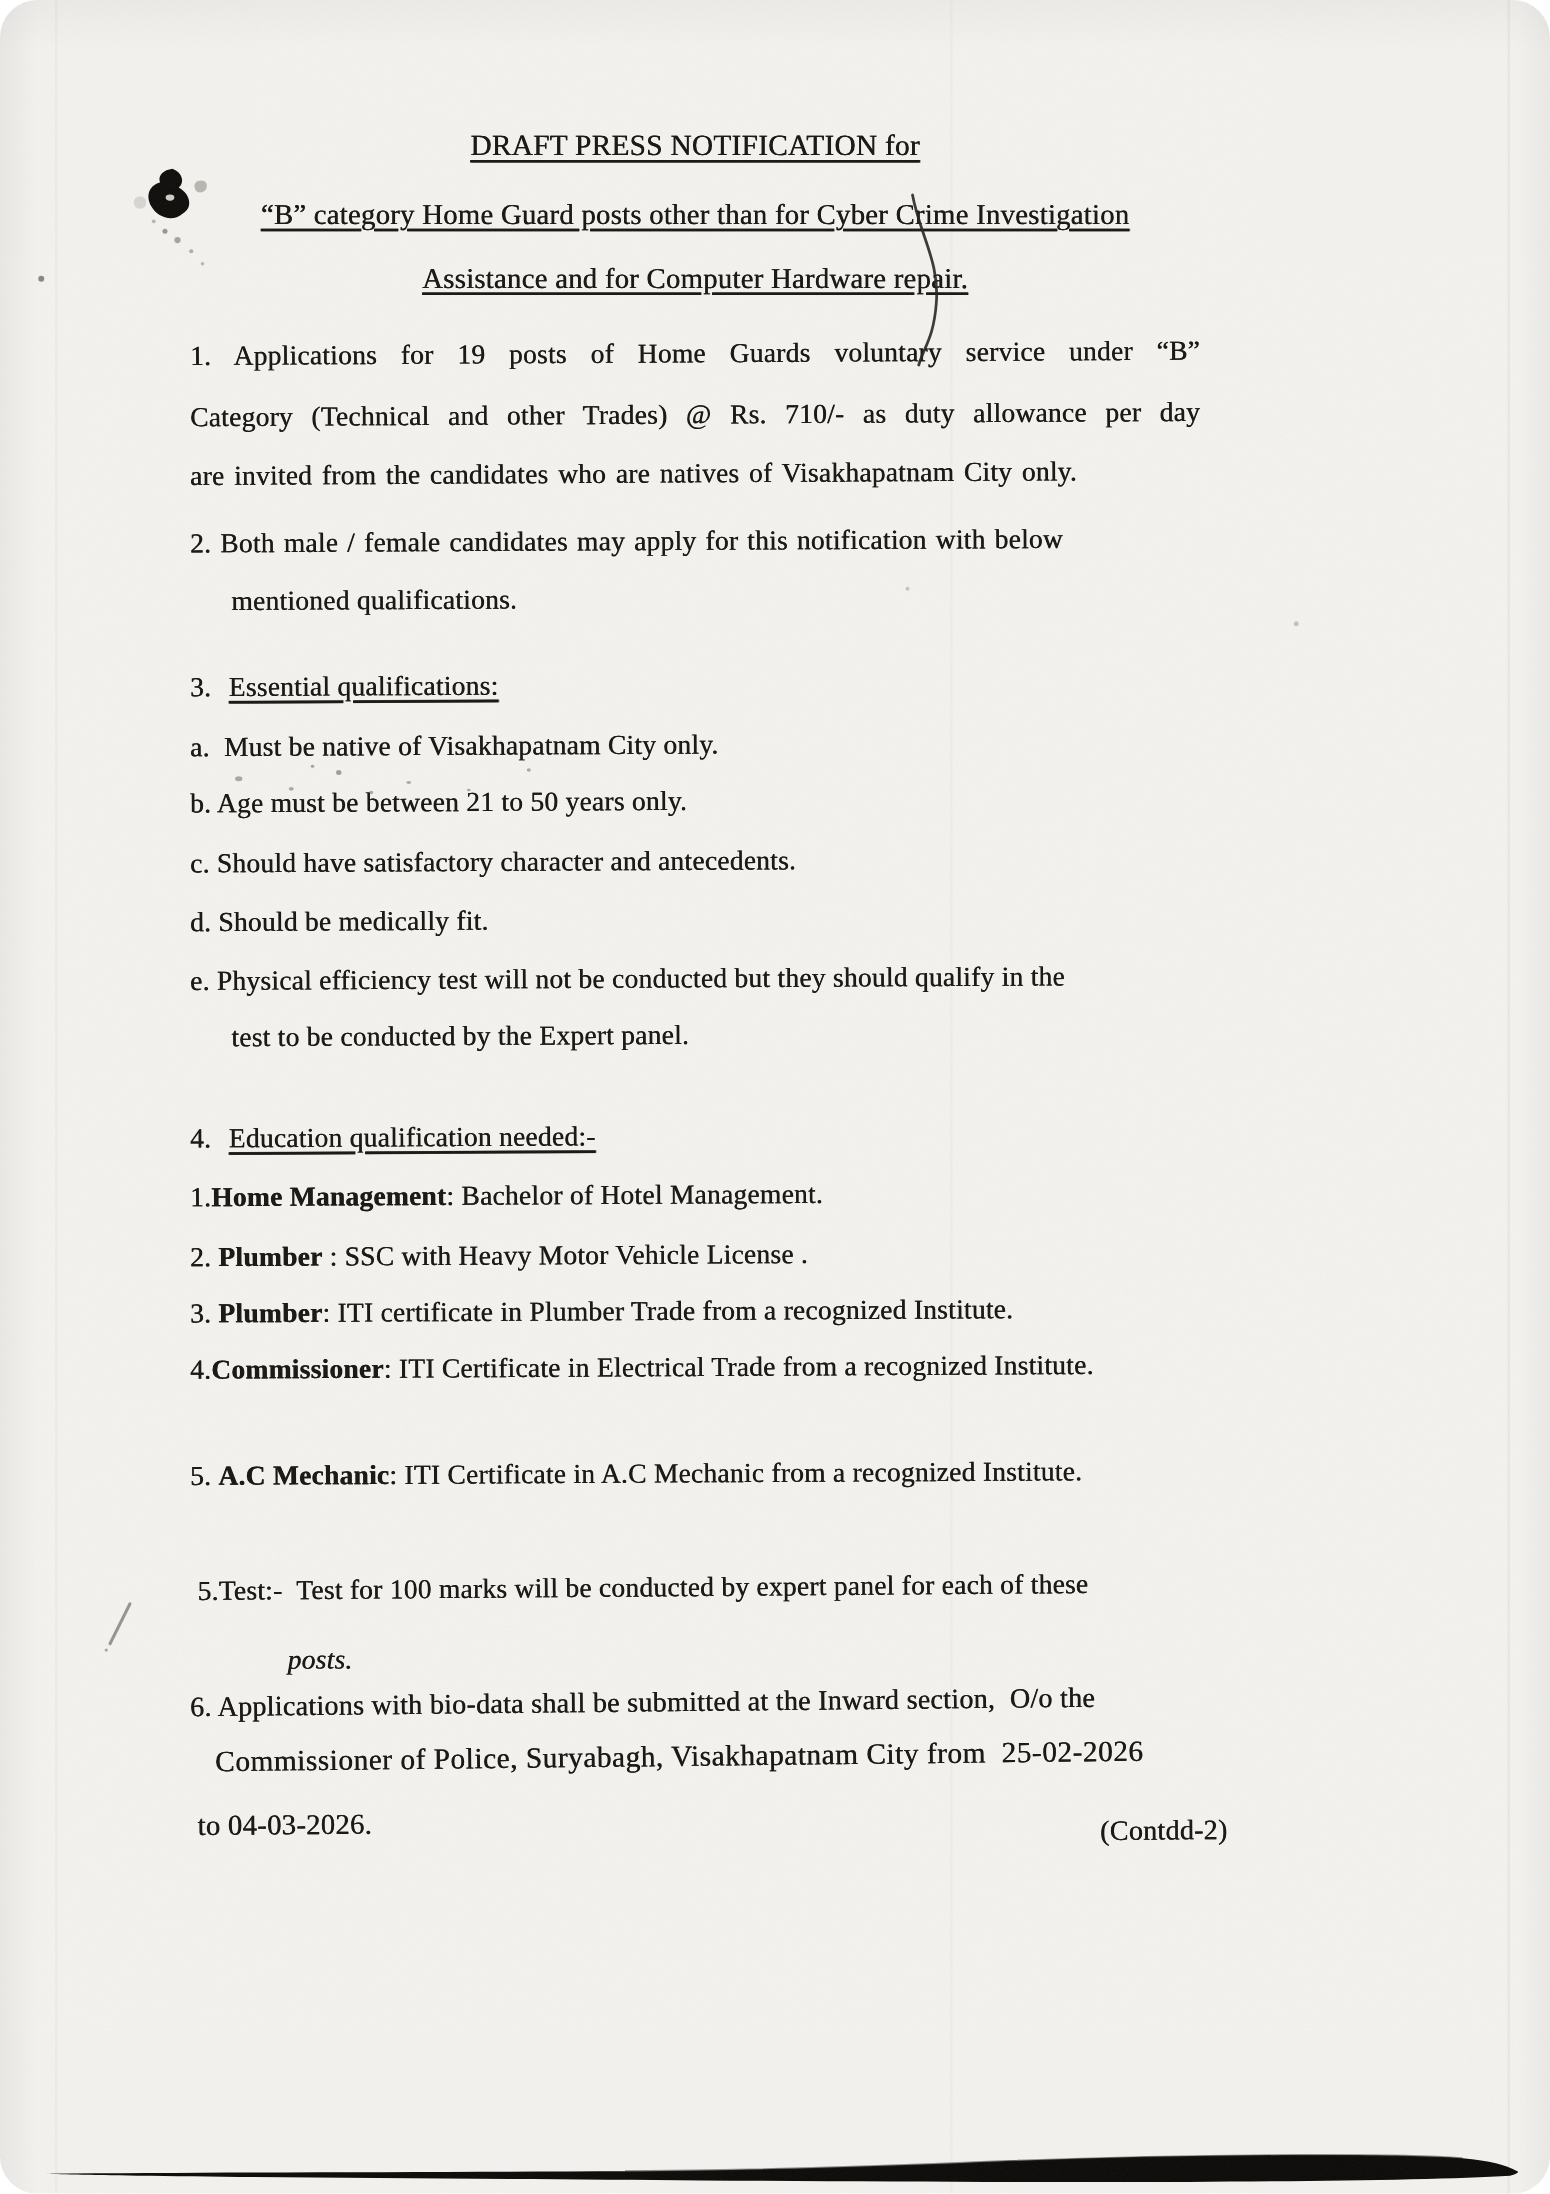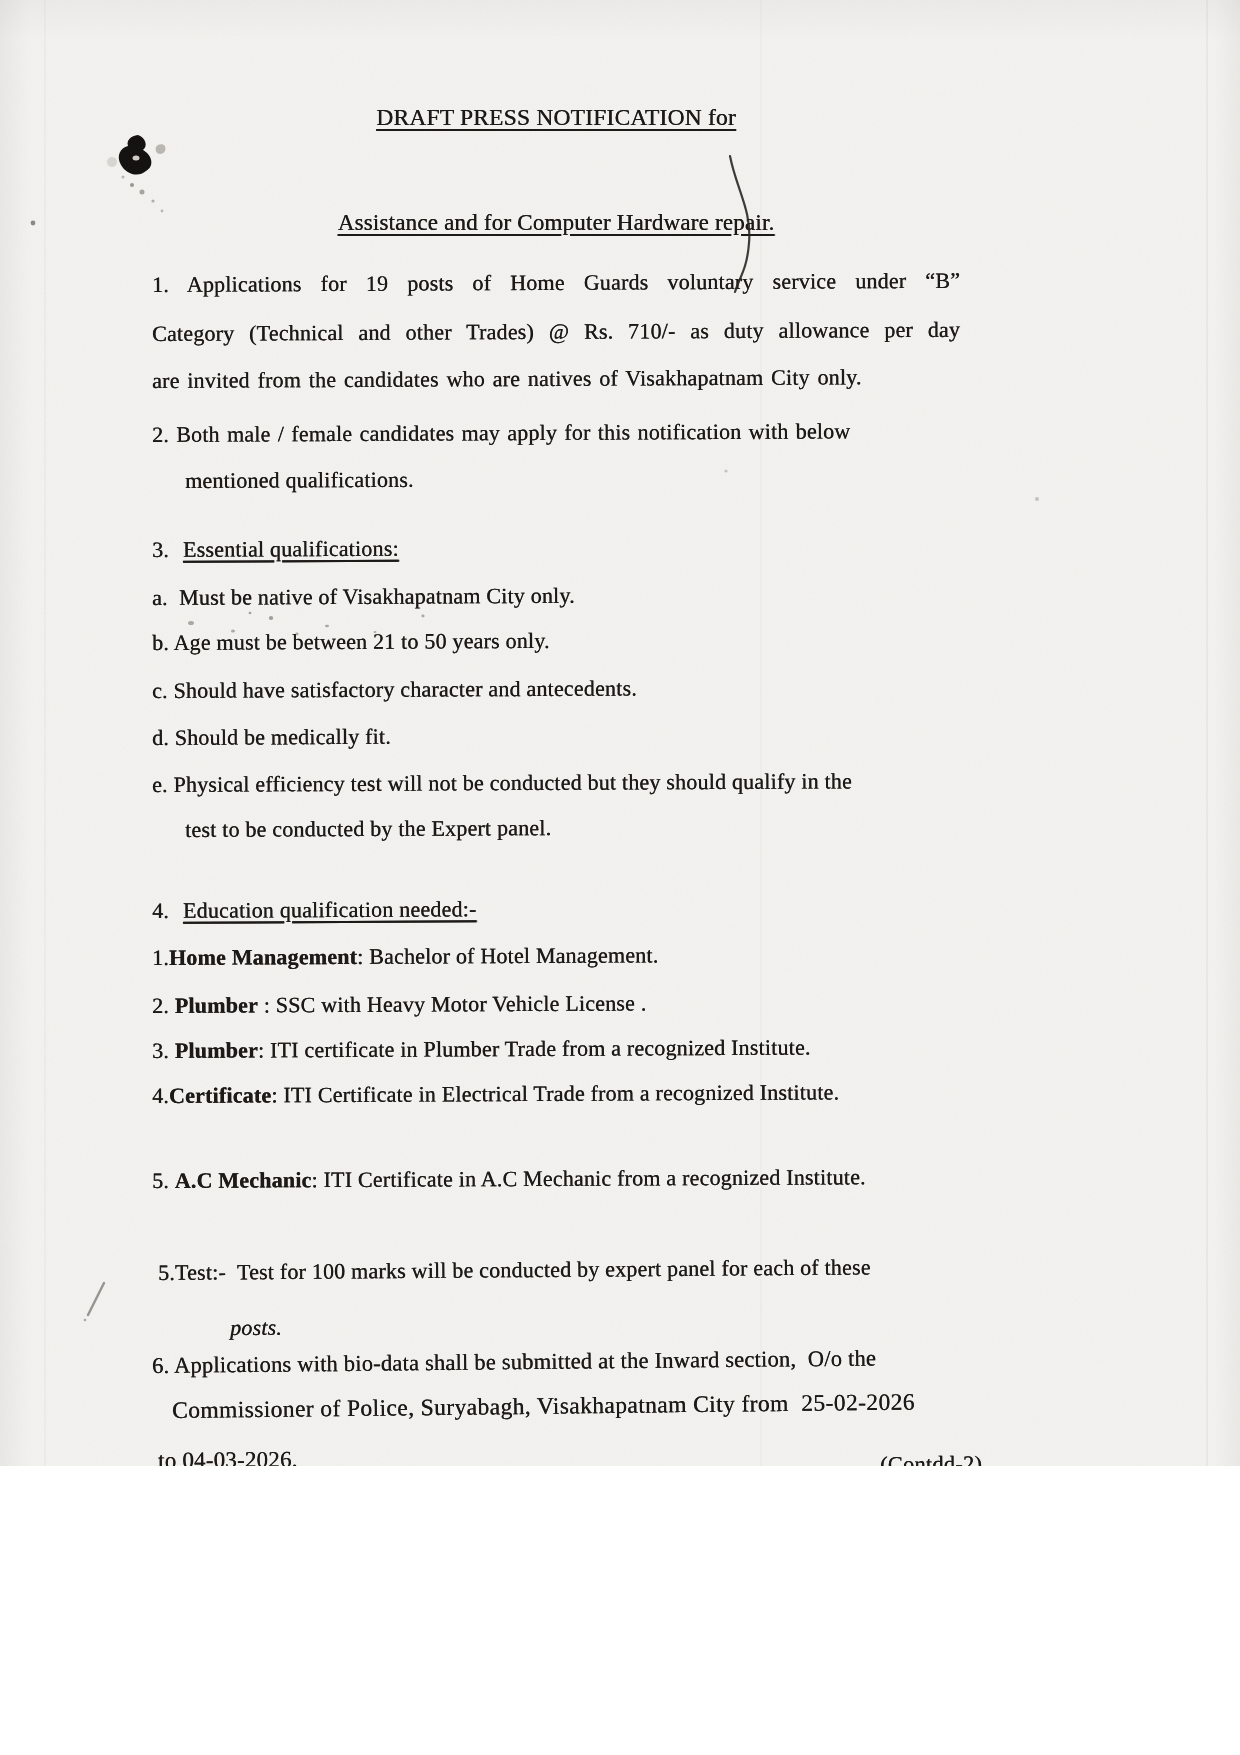--- a/index.html
+++ b/index.html
@@ -1,26 +1,27 @@
 <!DOCTYPE html>
 <html><head>
 <meta charset="utf-8">
 <style>
   html,body{margin:0;padding:0;}
   .page{
     position:relative;
-    width:1240px;height:1466px;
+    width:1240px;height:1755px;
     background:
       linear-gradient(90deg, rgba(0,0,0,0.045) 0, rgba(0,0,0,0) 30px),
       linear-gradient(270deg, rgba(0,0,0,0.04) 0, rgba(0,0,0,0) 26px),
       linear-gradient(180deg, rgba(0,0,0,0.03) 0, rgba(0,0,0,0) 40px),
       #f3f2ef;
     overflow:hidden;
     font-family:"Liberation Serif", serif;
     color:#191613;
+    border-radius:30px;
   }
   .ln{
     position:absolute;left:152px;
     font-size:22px;line-height:28px;
     white-space:pre;letter-spacing:0.2px;
     text-shadow:0.35px 0 0 currentColor;
   }
   .just{width:808px;white-space:normal;text-align:justify;text-align-last:justify;}
   .center{width:808px;text-align:center;white-space:normal;}
   .u{text-decoration:underline;text-decoration-thickness:2px;text-underline-offset:4px;}
@@ -45,20 +46,21 @@
 <body>
 
 <div class="page">
 
   <div class="streak" style="left:44px;background:rgba(60,60,60,0.03);"></div>
   <div class="streak" style="left:760px;background:rgba(60,60,60,0.025);"></div>
   <div class="streak" style="left:1206px;background:rgba(60,60,60,0.05);"></div>
 
   <div class="ln center fs-title u" style="top:103px;">DRAFT PRESS NOTIFICATION for</div>
 
+  <div class="ln center fs-sub u" style="top:158px;">“B” category Home Guard posts other than for Cyber Crime Investigation</div>
   <div class="ln center fs-sub u" style="top:209px;">Assistance and for Computer Hardware repair.</div>
 
   <div class="ln just sk1" style="top:271px;">1. Applications for 19  posts of Home Guards voluntary service under “B”</div>
   <div class="ln just sk1" style="top:320px;">Category (Technical and other Trades) @ Rs. 710/- as duty allowance per day</div>
   <div class="ln ws1 sk1" style="top:367px;">are invited from the candidates who are natives of Visakhapatnam City only.</div>
 
   <div class="ln ws2 sk1" style="top:421px;">2. Both male / female candidates may apply for this notification with below</div>
   <div class="ln sk1" style="top:467px;left:185px;">mentioned qualifications.</div>
 
   <div class="ln sk1" style="top:536px;"><span class="gapnum">3.</span><span class="u">Essential qualifications:</span></div>
@@ -68,21 +70,21 @@
   <div class="ln sk1" style="top:677px;">c. Should have satisfactory character and antecedents.</div>
   <div class="ln sk1" style="top:724px;">d. Should be medically fit.</div>
   <div class="ln sk1" style="top:771px;">e. Physical efficiency test will not be conducted but they should qualify in the</div>
   <div class="ln sk1" style="top:816px;left:185px;">test to be conducted by the Expert panel.</div>
 
   <div class="ln sk1" style="top:897px;"><span class="gapnum">4.</span><span class="u">Education qualification needed:-</span></div>
 
   <div class="ln sk1" style="top:944px;"><span>1.</span><b>Home Management</b><span>: Bachelor of Hotel Management.</span></div>
   <div class="ln sk1" style="top:992px;"><span>2. </span><b>Plumber</b><span> : SSC with Heavy Motor Vehicle License .</span></div>
   <div class="ln sk1" style="top:1037px;"><span>3. </span><b>Plumber</b><span>: ITI certificate in Plumber Trade from a recognized Institute.</span></div>
-  <div class="ln sk1" style="top:1082px;"><span>4.</span><b>Certificate</b><span>: ITI Certificate in Electrical Trade from a recognized Institute.</span></div>
+  <div class="ln sk1" style="top:1082px;"><span>4.</span><b>Commissioner</b><span>: ITI Certificate in Electrical Trade from a recognized Institute.</span></div>
   <div class="ln sk1" style="top:1167px;"><span>5. </span><b>A.C Mechanic</b><span>: ITI Certificate in A.C Mechanic from a recognized Institute.</span></div>
 
   <div class="ln sk2" style="top:1259px;left:158px;">5.Test:-  Test for 100 marks will be conducted by expert panel for each of these</div>
   <div class="ln sk1" style="top:1314px;left:230px;font-style:italic;">posts.</div>
 
   <div class="ln fs-225 sk3" style="top:1352px;">6. Applications with bio-data shall be submitted at the Inward section,  O/o the</div>
   <div class="ln fs-235 sk4" style="top:1396px;left:172px;">Commissioner of Police, Suryabagh, Visakhapatnam City from  25-02-2026</div>
   <div class="ln fs-23 sk2" style="top:1447px;left:158px;">to 04-03-2026.</div>
 
   <div class="ln fs-225 sk2" style="top:1451px;left:880px;">(Contdd-2)</div>

